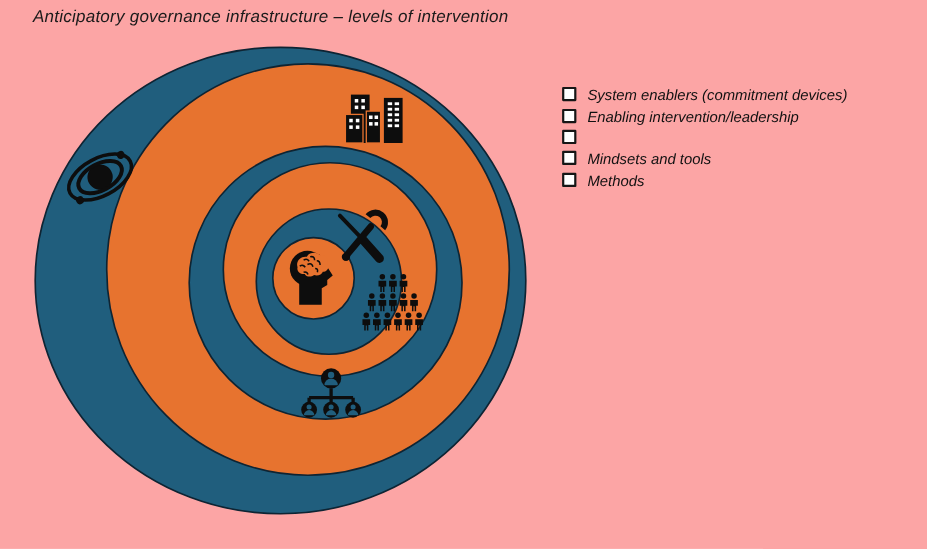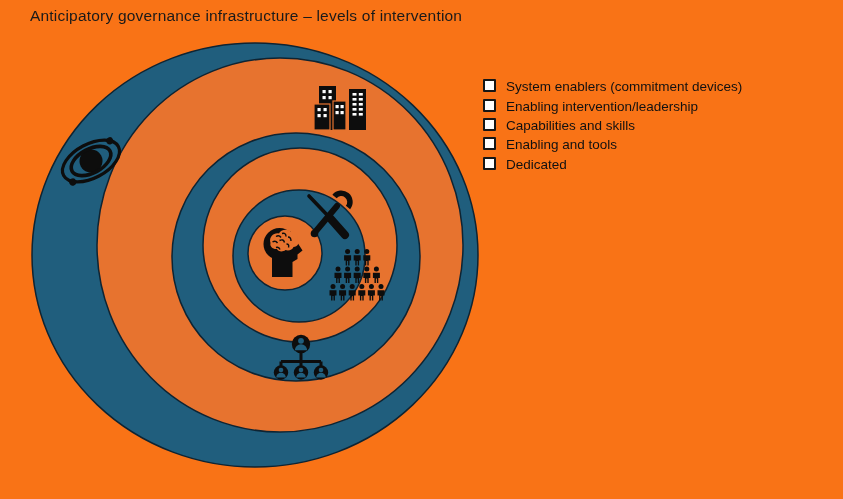--- a/index.html
+++ b/index.html
@@ -1,26 +1,26 @@
 <!DOCTYPE html>
 <html><head>
 <meta charset="utf-8">
 <style>
   html,body{margin:0;padding:0;background:#ffffff;}
   body{
     width:843px;height:499px;position:relative;overflow:hidden;
     font-family:"Liberation Sans",sans-serif;
   }
-  .slide{position:absolute;inset:0;background:#f97316;}
+  .slide{position:absolute;inset:0;background:#fca5a5;font-style:italic;}
   .title{
     position:absolute;left:30px;top:7px;
     font-size:15.5px;color:#1a1a1a;letter-spacing:.2px;white-space:nowrap;
   }
   svg.diagram{position:absolute;left:0;top:0;width:843px;height:499px;}
-  .legend{position:absolute;left:483px;top:77px;}
+  .legend{position:absolute;left:511px;top:77px;}
   .legend-item{
     display:flex;align-items:center;height:19.4px;
     font-size:13.5px;color:#111111;white-space:nowrap;
   }
   .cb{
     width:9px;height:9px;border:2px solid #161616;border-radius:1px;
     margin-right:10px;flex:none;margin-top:-2px;background:#ffffff;
   }
 </style>
 </head>
@@ -142,25 +142,24 @@
     <div class="legend-item">
       <span class="cb"></span>
       <span>System enablers (commitment devices)</span>
     </div>
     <div class="legend-item">
       <span class="cb"></span>
       <span>Enabling intervention/leadership</span>
     </div>
     <div class="legend-item">
       <span class="cb"></span>
-      <span>Capabilities and skills</span>
     </div>
     <div class="legend-item">
       <span class="cb"></span>
-      <span>Enabling and tools</span>
+      <span>Mindsets and tools</span>
     </div>
     <div class="legend-item">
       <span class="cb"></span>
-      <span>Dedicated</span>
+      <span>Methods</span>
     </div>
   </div>
 
 </div>
 
 </body></html>

